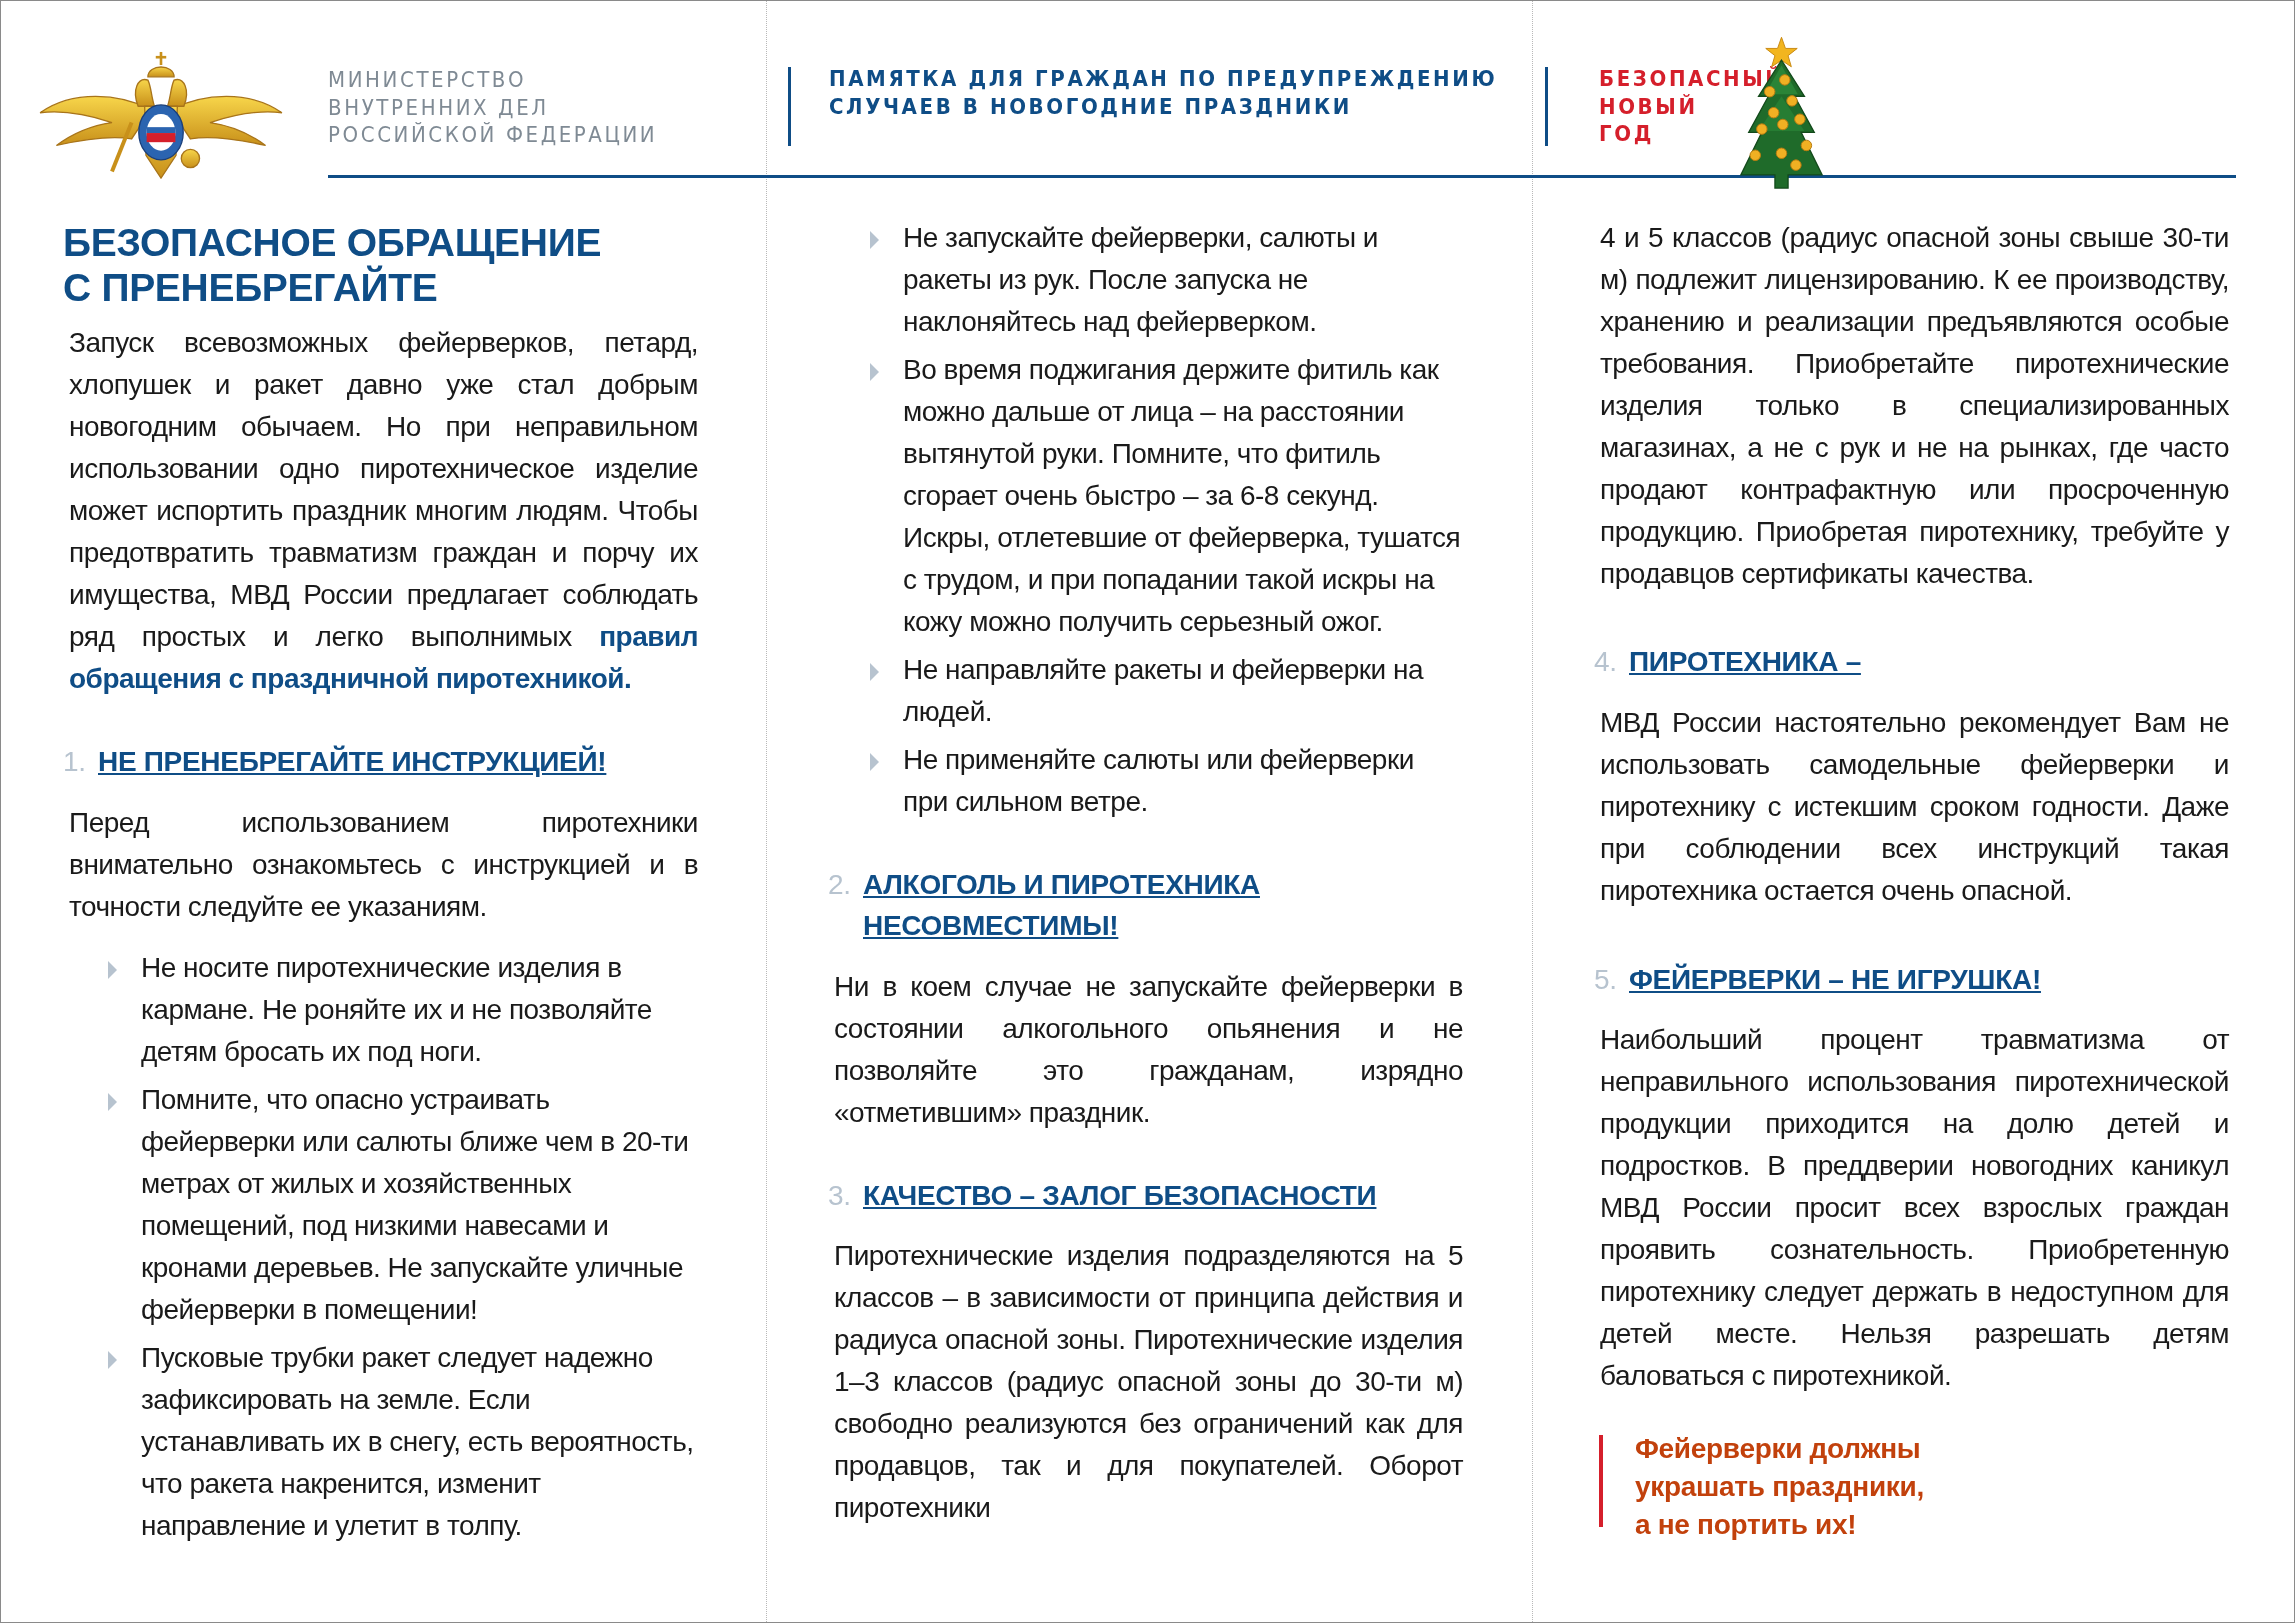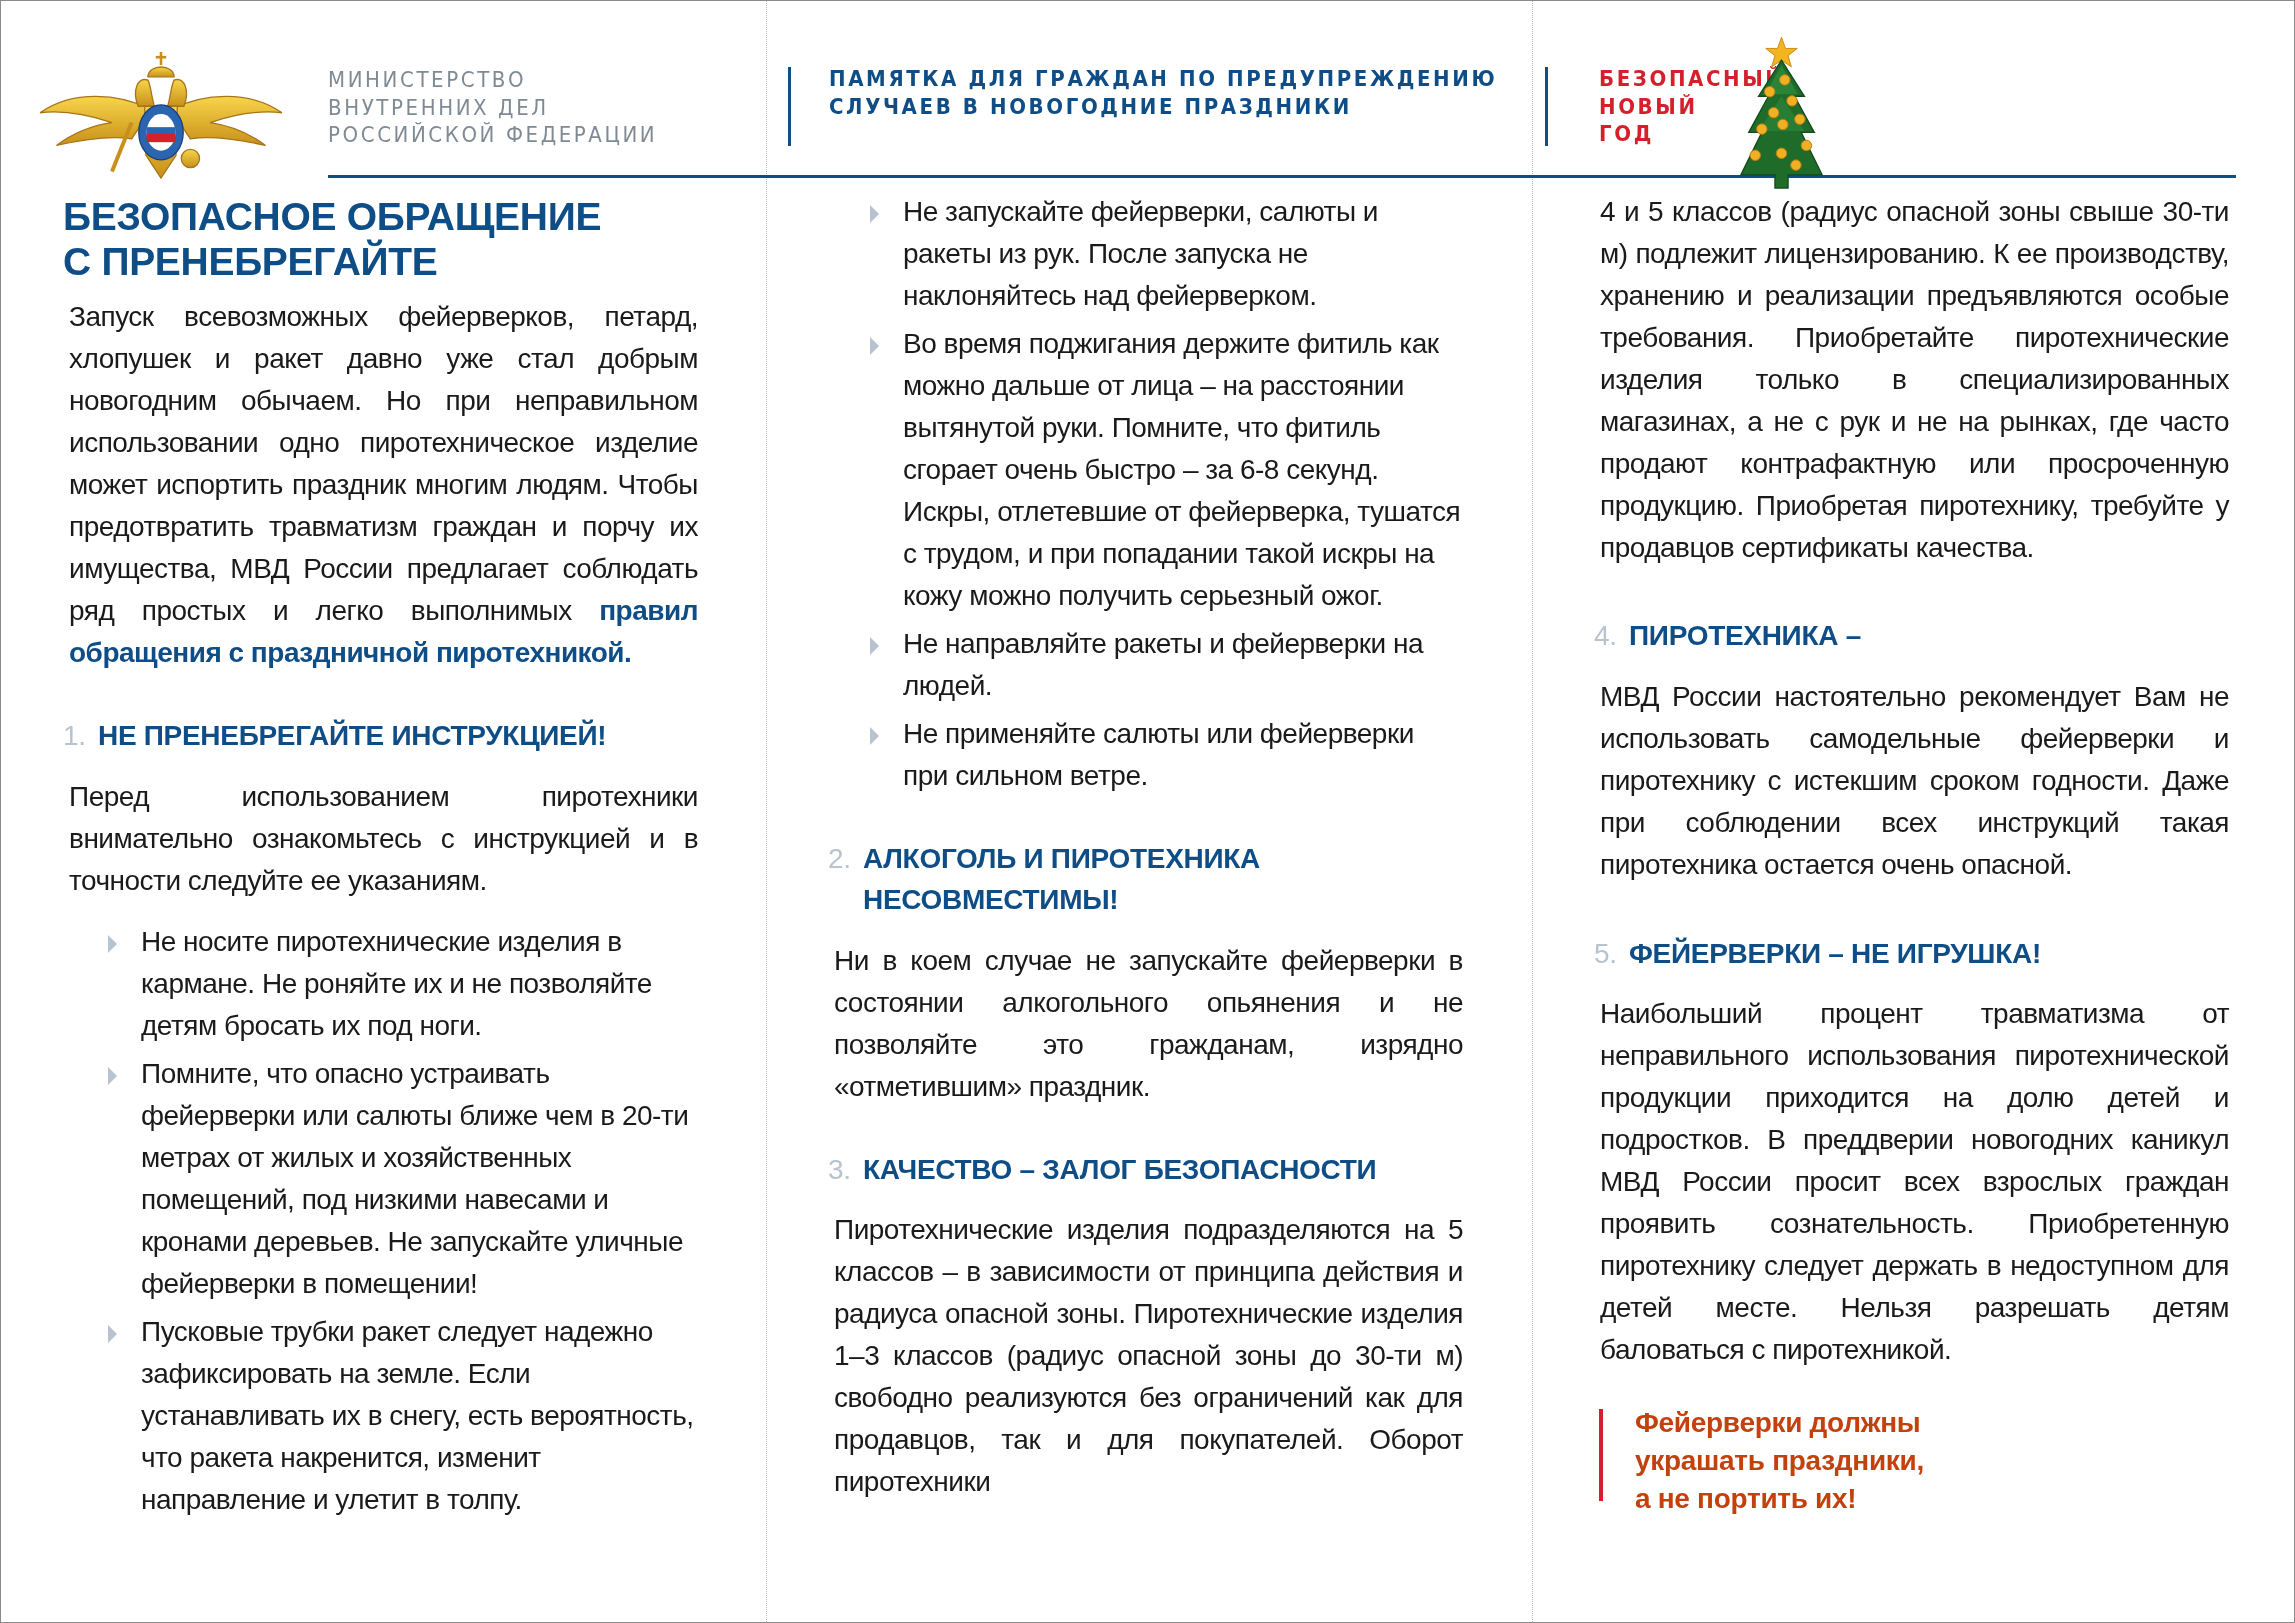--- a/index.html
+++ b/index.html
@@ -15,32 +15,32 @@
   .hdr-ministry { left: 327px; top: 65px; color: #7f8a94; font-weight: normal; }
   .hdr-memo { left: 828px; top: 64px; color: #0f4d86; font-weight: bold; }
   .hdr-safe { left: 1598px; top: 64px; color: #d51f2b; font-weight: bold; }
   .hdr-bar { position: absolute; width: 2.6px; background: #0f4d86; }
   .bar-memo { left: 787px; top: 66px; height: 79px; }
   .bar-safe { left: 1544px; top: 66px; height: 79px; }
   .hdr-rule { position: absolute; left: 327px; top: 174px; width: 1908px; height: 2.6px; background: #0f4d86; }
   .tree { position: absolute; left: 1728px; top: 33px; width: 105px; height: 177px; }
 
   
-  .col { position: absolute; top: 184px; }
+  .col { position: absolute; top: 210px; }
   .col1 { left: 62px; width: 641px; }
   .col2 { left: 827px; width: 641px; }
   .col3 { left: 1593px; width: 641px; }
 
   .main-title { margin: 9.2px 0 11.8px 0; font-size: 39px; line-height: 45px; font-weight: bold; color: #0f4d86; letter-spacing: -0.3px; }
   p { margin: 6px; font-size: 28px; line-height: 42px; text-align: justify; text-align-last: left; letter-spacing: -0.5px; }
   .hl { color: #0f4d86; font-weight: bold; }
 
   .sec-h { display: flex; margin: 41px 0 19.6px 0; font-size: 28px; line-height: 41px; font-weight: bold; color: #0f4d86; letter-spacing: -0.3px; }
   .sec-num { color: #b7c3cf; font-weight: normal; width: 35px; flex: 0 0 35px; }
-  .sec-t { flex: 1; }
+  .sec-t { flex: 1; text-decoration: underline; }
 
   ul.bullets { list-style: none; margin: 0; padding: 0 0 0 72px; }
   ul.bullets li { position: relative; margin: 0 0 5.2px 0; }
   ul.bullets li .arrow { position: absolute; left: -27.5px; top: 13.7px; width: 0; height: 0; border-top: 9.2px solid transparent; border-bottom: 9.2px solid transparent; border-left: 9.2px solid #b7c3cf; }
   ul.bullets li p { text-align: left; }
   .col2 ul.bullets { padding-left: 69px; margin-top: 2.6px; }
 
   .quote { position: relative; margin-top: 33px; padding-left: 41px; font-size: 28px; line-height: 38px; font-weight: bold; color: #c2410c; letter-spacing: -0.3px; }
   .quote .qbar { position: absolute; left: 5.2px; top: 5.2px; width: 3.9px; height: 92px; background: #d51f2b; }
 </style>

